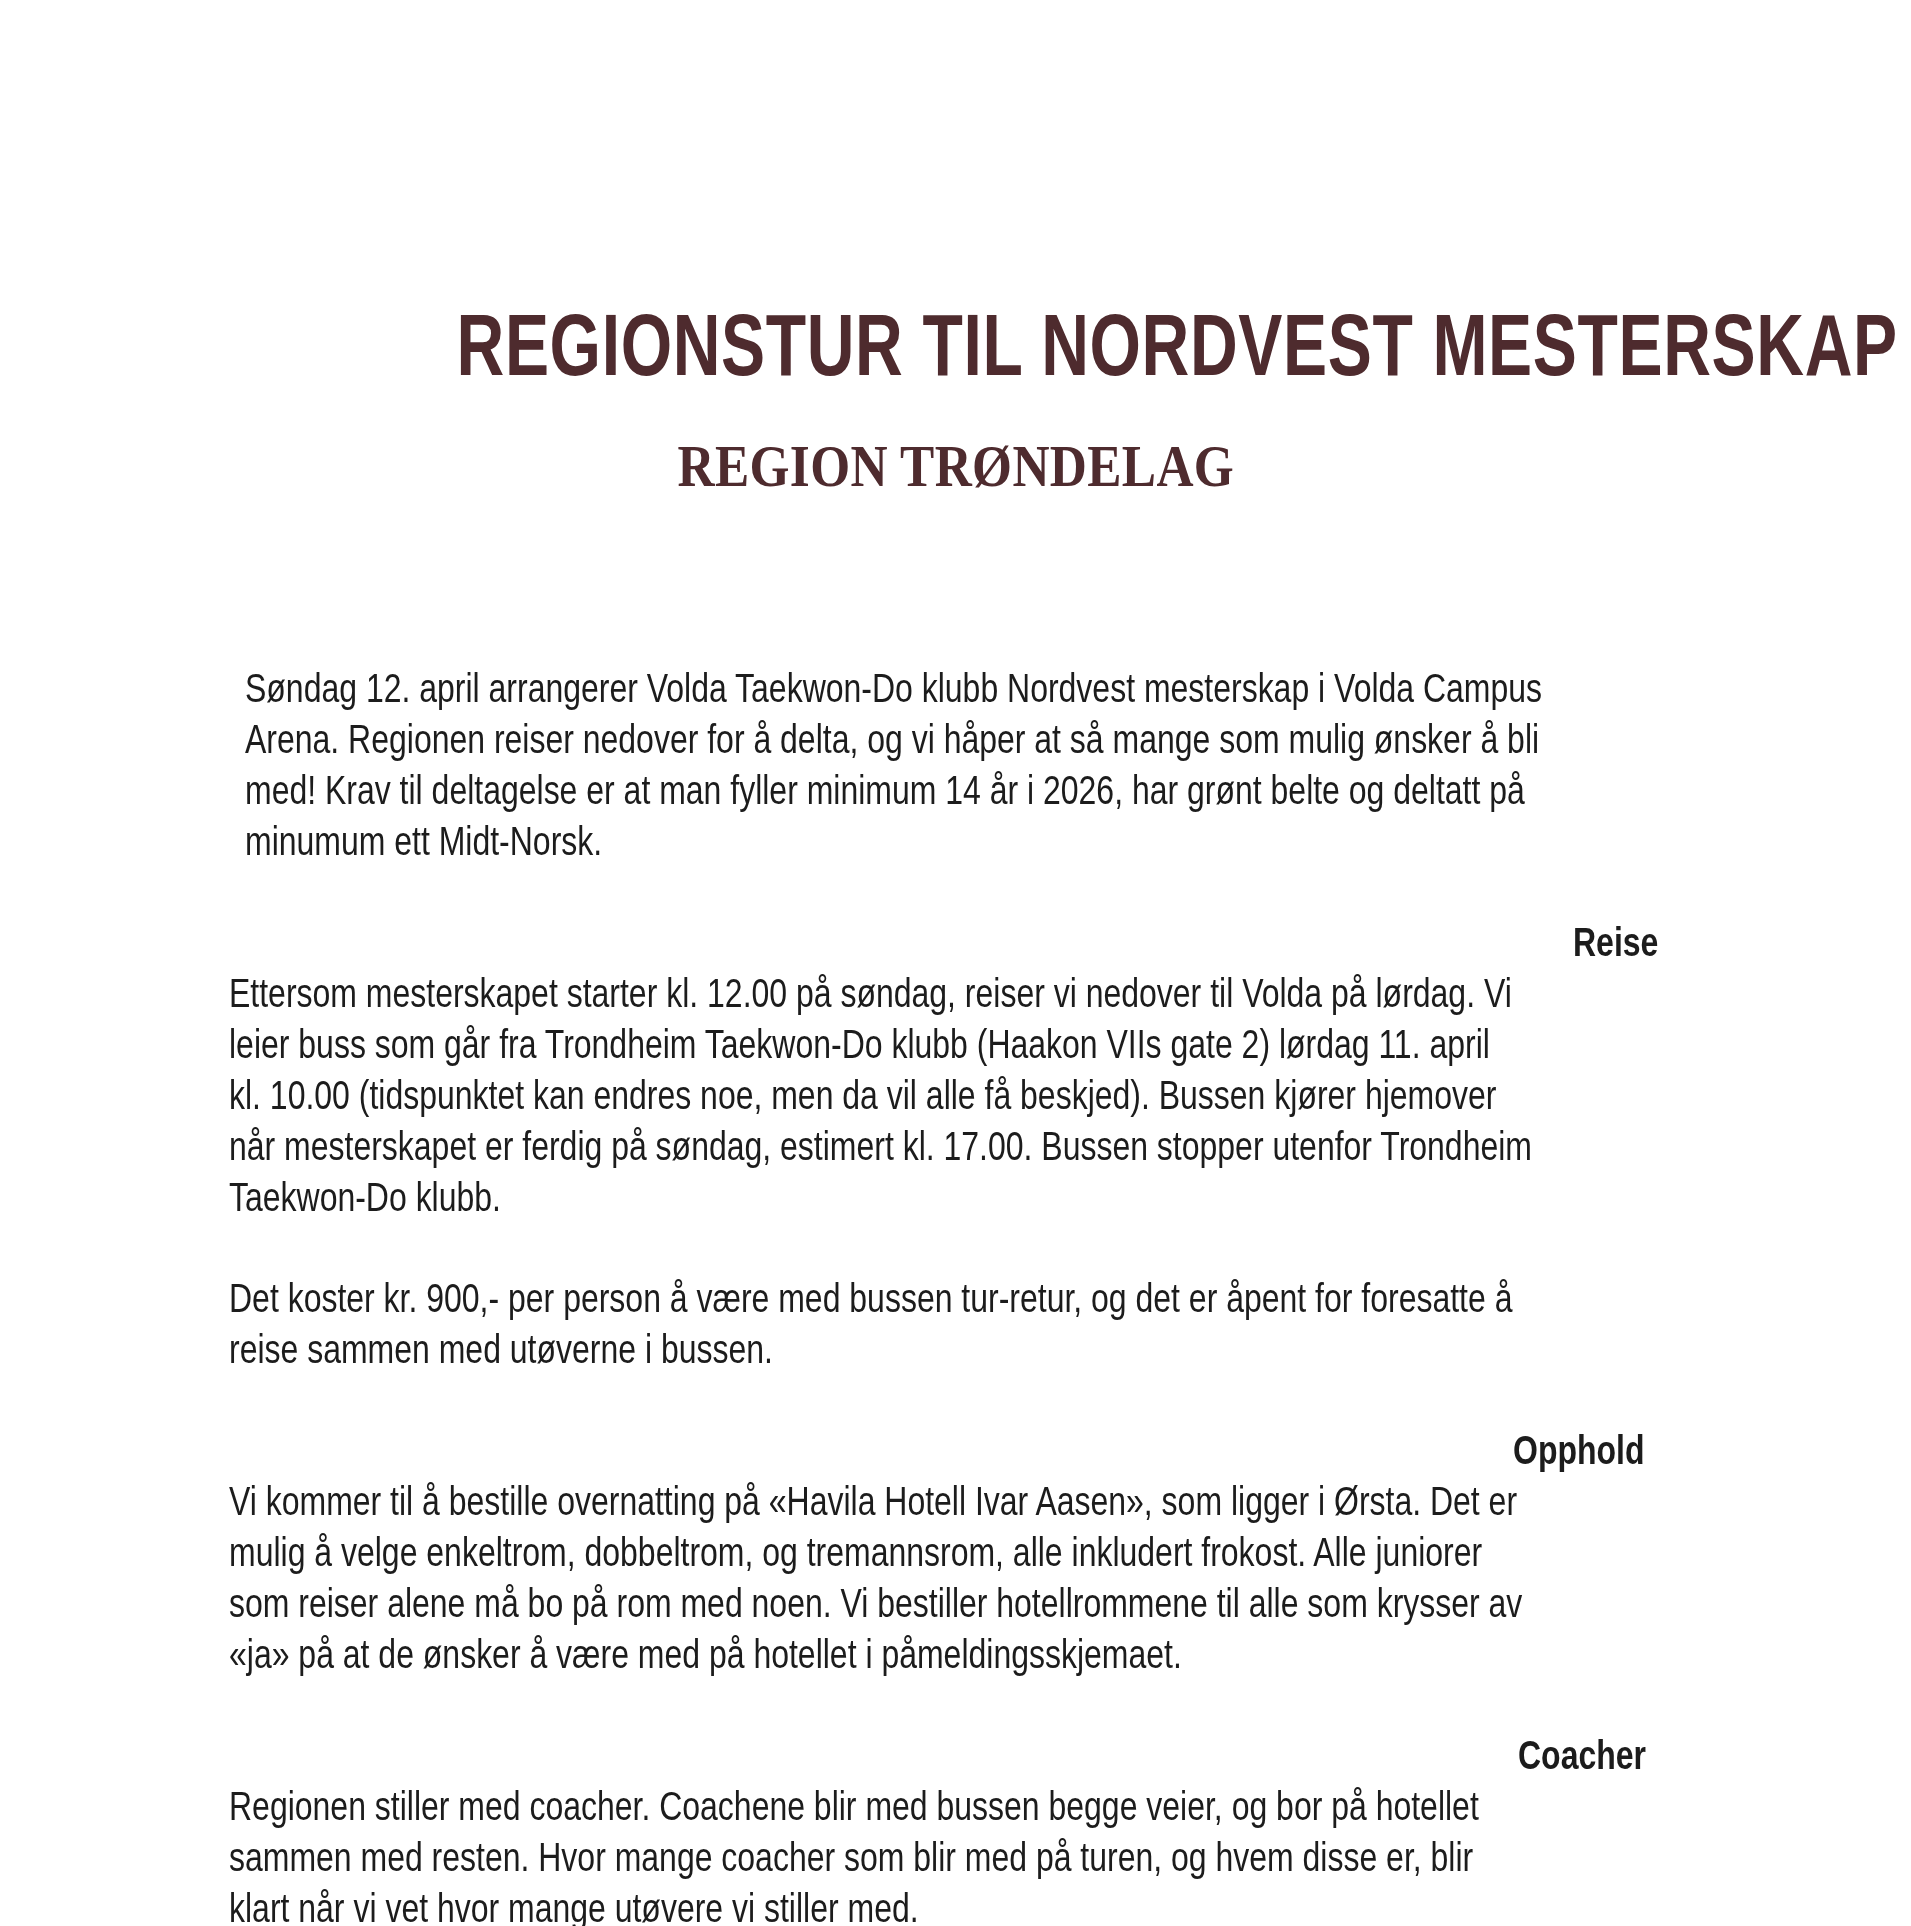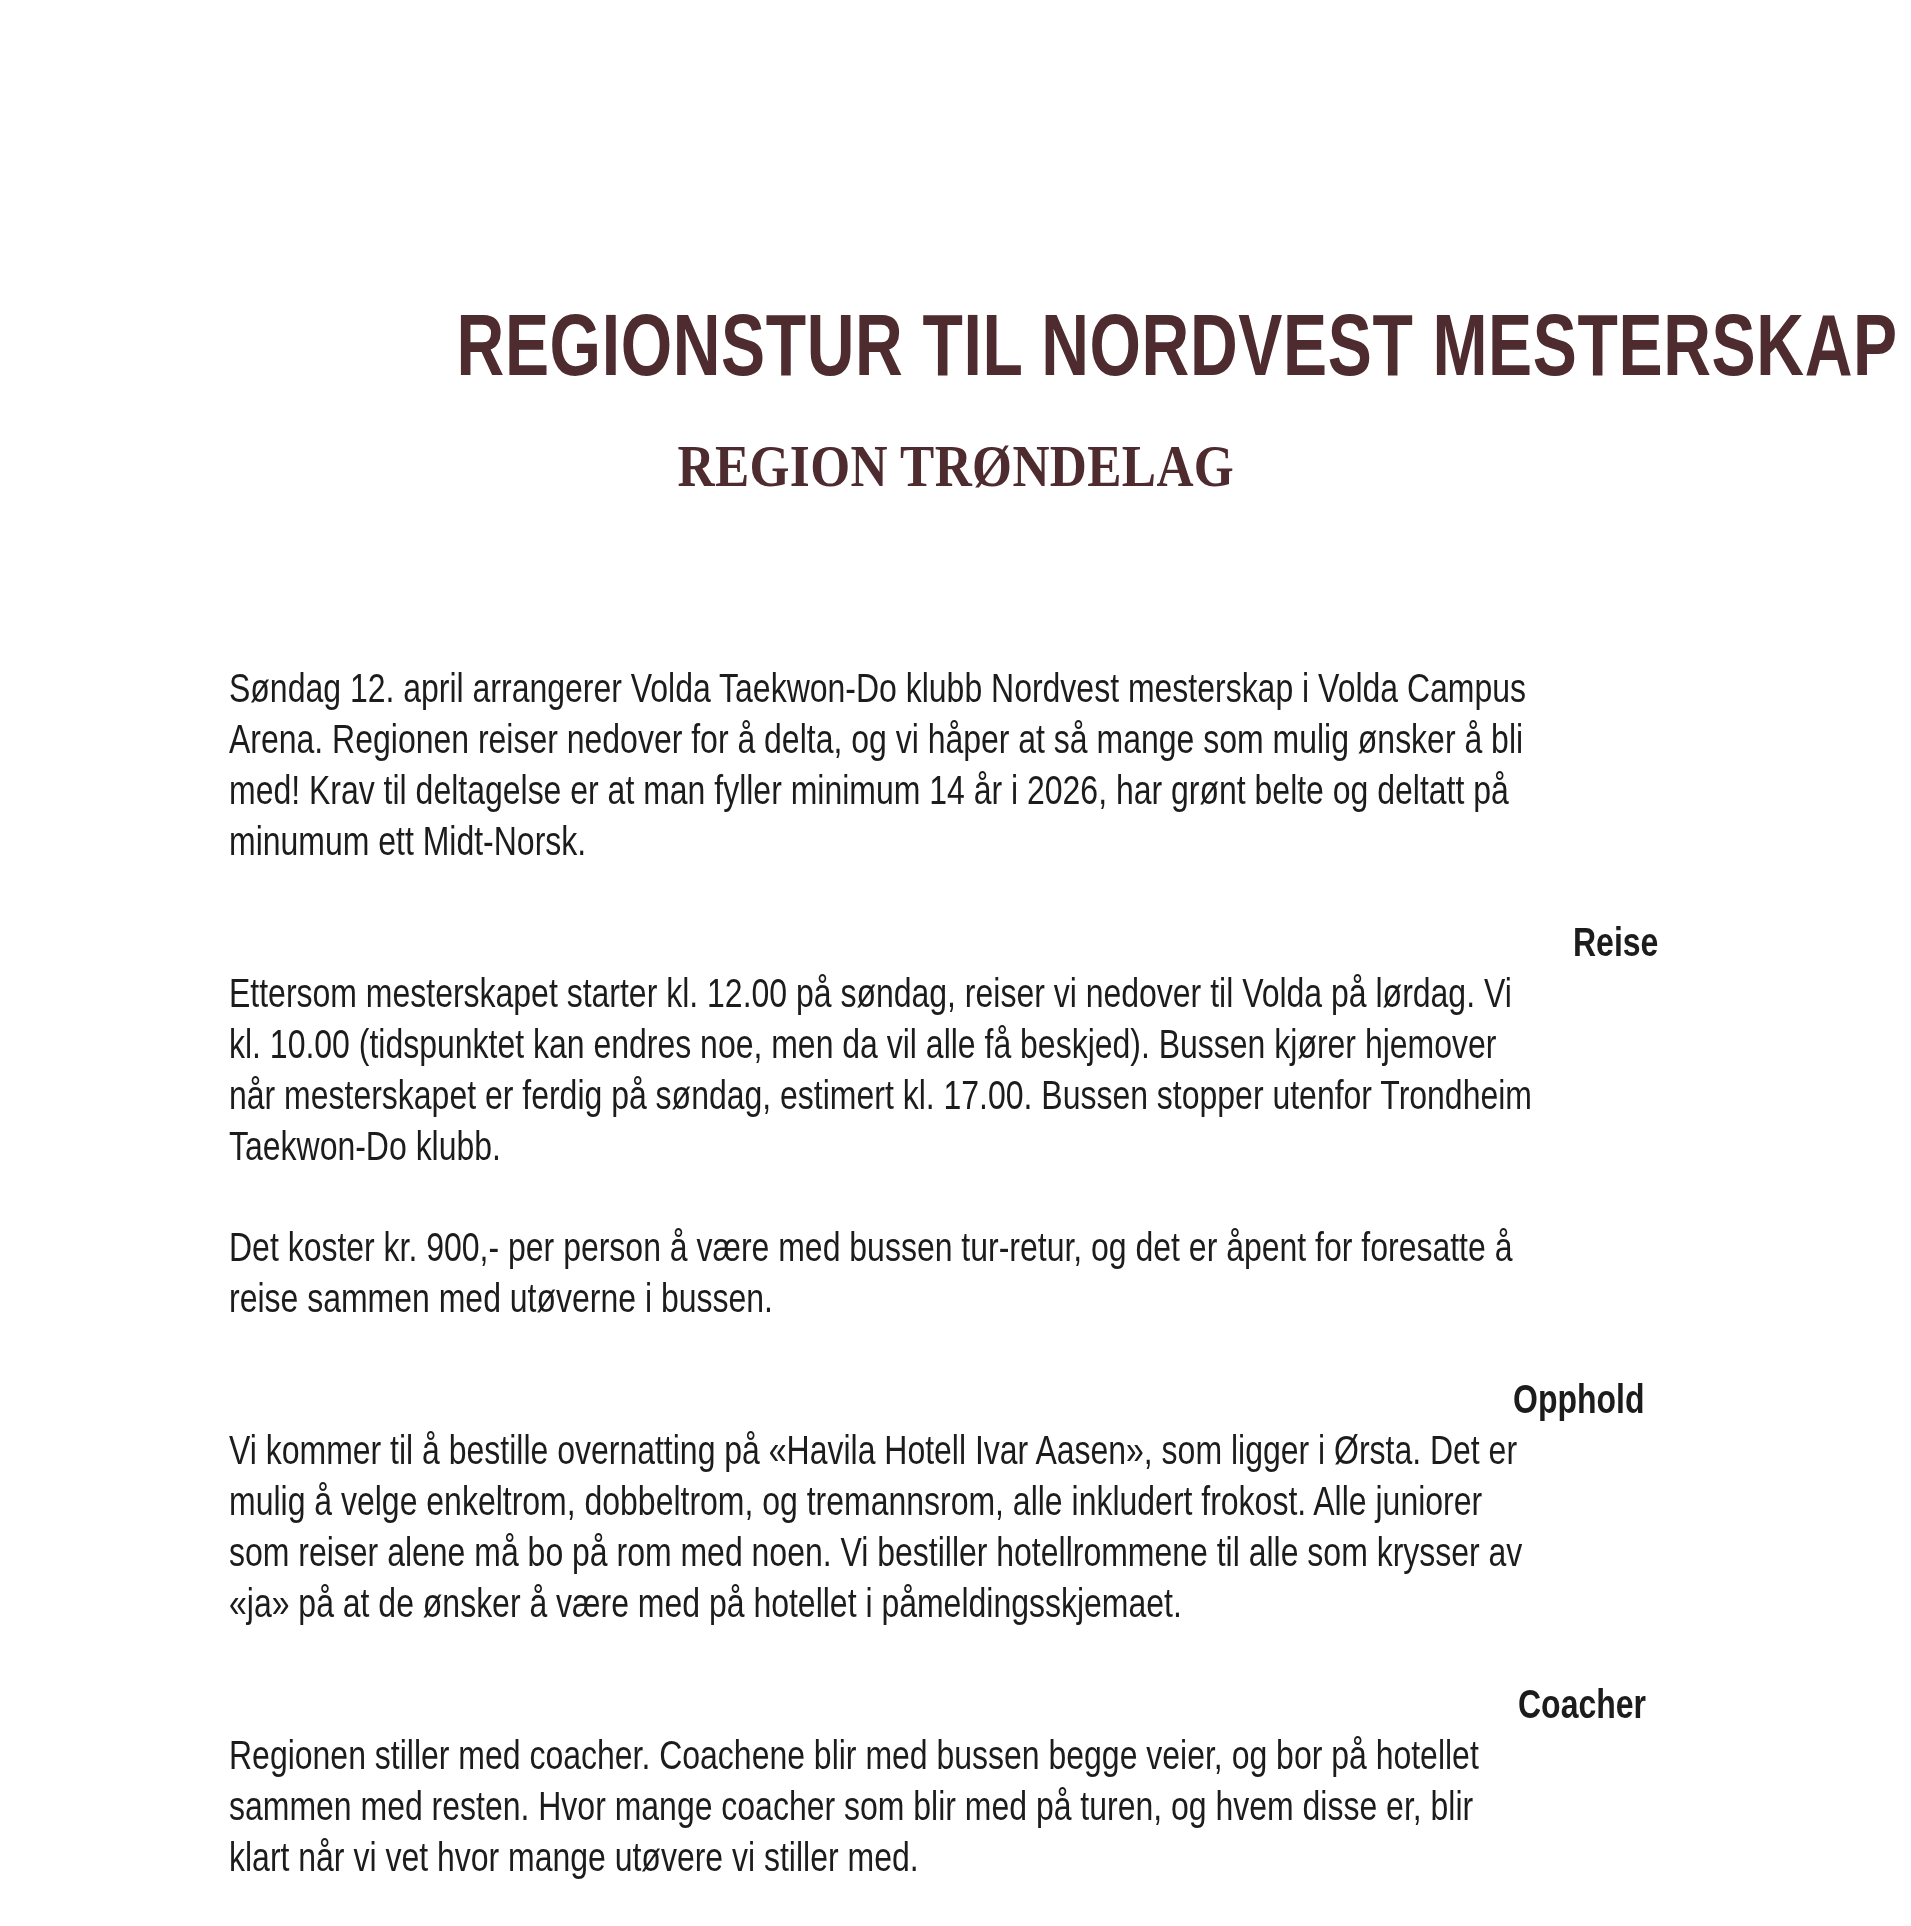--- a/index.html
+++ b/index.html
@@ -46,21 +46,21 @@
   .subtitle .sx{
     display:inline-block;
     transform:scaleX(.87);
     transform-origin:50% 50%;
     letter-spacing:0.4px;
   }
 
   
   .body-text{color:var(--ink);font-size:41px;}
   .para{margin:0 0 50px 0;}
-  .para.first{margin-top:166px;}
+  .para.first{margin-top:166px;margin-left:16px;}
   .line{line-height:51px;white-space:nowrap;}
   .line .sx{
     display:inline-block;
     transform:scaleX(.78);
     transform-origin:0 50%;
   }
   .heading{font-weight:bold;text-align:right;}
 </style>
 </head>
 <body>
@@ -81,20 +81,21 @@
       <div class="para first">
         <div class="line"><span class="sx">Søndag 12. april arrangerer Volda Taekwon-Do klubb Nordvest mesterskap i Volda Campus</span></div>
         <div class="line"><span class="sx">Arena. Regionen reiser nedover for å delta, og vi håper at så mange som mulig ønsker å bli</span></div>
         <div class="line"><span class="sx">med! Krav til deltagelse er at man fyller minimum 14 år i 2026, har grønt belte og deltatt på</span></div>
         <div class="line"><span class="sx">minumum ett Midt-Norsk.</span></div>
       </div>
 
       <div class="para">
         <div class="line heading"><span class="sx">Reise</span></div>
         <div class="line"><span class="sx">Ettersom mesterskapet starter kl. 12.00 på søndag, reiser vi nedover til Volda på lørdag. Vi</span></div>
+        <div class="line"><span class="sx">leier buss som går fra Trondheim Taekwon-Do klubb (Haakon VIIs gate 2) lørdag 11. april</span></div>
         <div class="line"><span class="sx">kl. 10.00 (tidspunktet kan endres noe, men da vil alle få beskjed). Bussen kjører hjemover</span></div>
         <div class="line"><span class="sx">når mesterskapet er ferdig på søndag, estimert kl. 17.00. Bussen stopper utenfor Trondheim</span></div>
         <div class="line"><span class="sx">Taekwon-Do klubb.</span></div>
       </div>
 
       <div class="para">
         <div class="line"><span class="sx">Det koster kr. 900,- per person å være med bussen tur-retur, og det er åpent for foresatte å</span></div>
         <div class="line"><span class="sx">reise sammen med utøverne i bussen.</span></div>
       </div>
 

